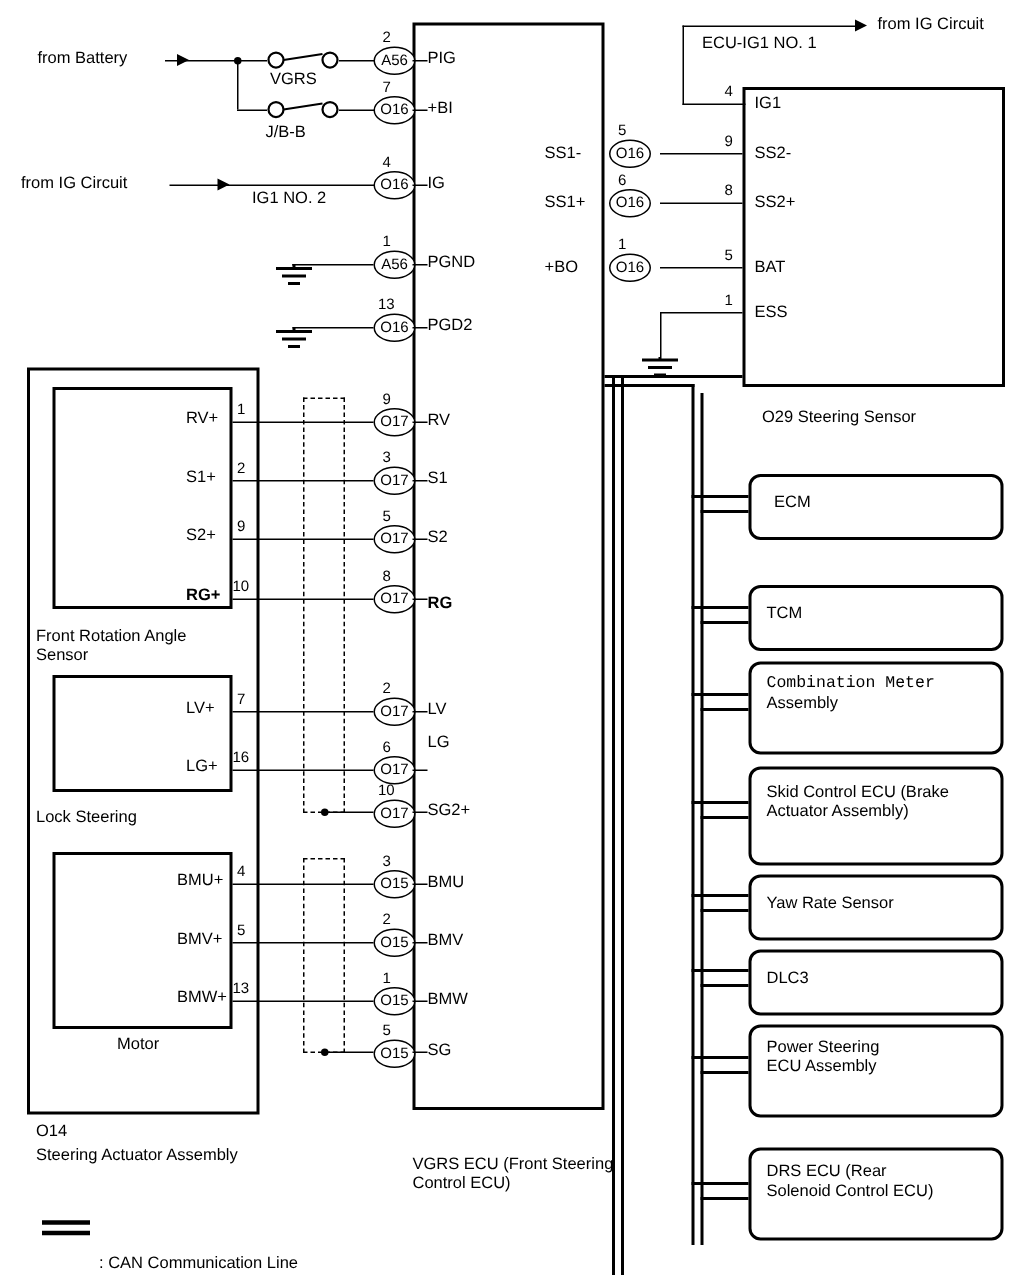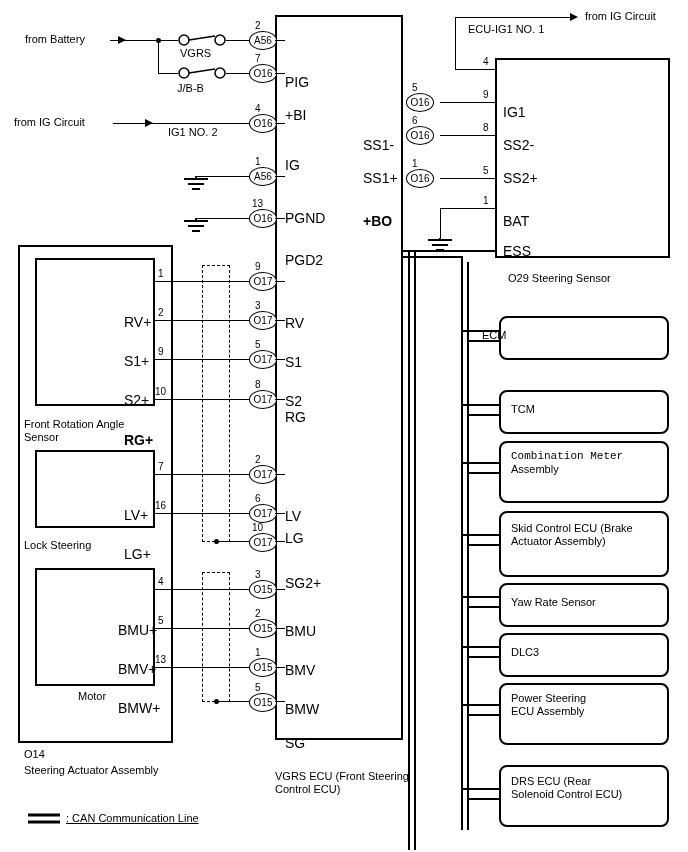--- a/index.html
+++ b/index.html
@@ -15,21 +15,21 @@
   .hline{position:absolute;background:#000;height:1px;}
   .vline{position:absolute;background:#000;width:1px;}
   .hline2{position:absolute;background:#000;height:2px;}
   .vline2{position:absolute;background:#000;width:2px;}
   .dashbox{position:absolute;border:1px dashed #000;box-sizing:border-box;}
   .conn{
     position:absolute;width:26px;height:17px;border:1px solid #000;border-radius:50%;
     background:#fff;text-align:center;line-height:17px;font-size:10px;
   }
   .pinnum{position:absolute;font-size:10px;}
-  .lbl{position:absolute;font-size:14px;margin-top:41px;}
+  .lbl{position:absolute;font-size:11px;}
   .dot{position:absolute;width:5px;height:5px;background:#000;border-radius:50%;}
   .arrow{position:absolute;width:0;height:0;border-left:8px solid #000;border-top:4px solid transparent;border-bottom:4px solid transparent;}
 </style>
 </head>
 <body>
 
 <div class="box" style="left:275px;top:15px;width:128px;height:725px;"></div>
 <div class="txt" style="left:275px;top:770px;">VGRS ECU (Front Steering</div>
 <div class="txt" style="left:275px;top:783px;">Control ECU)</div>
 
@@ -180,21 +180,21 @@
 <div class="lbl" style="left:285px;top:313px;">S1</div>
 
 <div class="pinnum" style="left:255px;top:339px;">5</div>
 <div class="conn" style="left:249px;top:350px;">O17</div>
 <div class="hline" style="left:275px;top:359px;width:10px;"></div>
 <div class="lbl" style="left:285px;top:352px;">S2</div>
 
 <div class="pinnum" style="left:255px;top:379px;">8</div>
 <div class="conn" style="left:249px;top:390px;">O17</div>
 <div class="hline" style="left:275px;top:399px;width:10px;"></div>
-<div class="lbl" style="left:285px;top:368px;">RG</div>
+<div class="lbl" style="left:285px;top:396px;font-weight:bold;">RG</div>
 
 <div class="pinnum" style="left:255px;top:454px;">2</div>
 <div class="conn" style="left:249px;top:465px;">O17</div>
 <div class="hline" style="left:275px;top:474px;width:10px;"></div>
 <div class="lbl" style="left:285px;top:467px;">LV</div>
 
 <div class="pinnum" style="left:255px;top:493px;">6</div>
 <div class="conn" style="left:249px;top:504px;">O17</div>
 <div class="hline" style="left:275px;top:513px;width:10px;"></div>
 <div class="lbl" style="left:285px;top:489px;">LG</div>
@@ -263,33 +263,33 @@
 </div>
 
 <div class="lbl" style="left:363px;top:96px;">SS1-</div>
 <div class="pinnum" style="left:412px;top:82px;">5</div>
 <div class="conn" style="left:406px;top:93px;">O16</div>
 
 <div class="lbl" style="left:363px;top:129px;">SS1+</div>
 <div class="pinnum" style="left:412px;top:115px;">6</div>
 <div class="conn" style="left:406px;top:126px;">O16</div>
 
-<div class="lbl" style="left:363px;top:172px;font-weight:bold;">+BO</div>
+<div class="lbl" style="left:363px;top:172px;">+BO</div>
 <div class="pinnum" style="left:412px;top:158px;">1</div>
 <div class="conn" style="left:406px;top:169px;">O16</div>
 
 <div class="vline2" style="left:408px;top:250px;height:600px;"></div>
 <div class="vline2" style="left:414px;top:250px;height:600px;"></div>
 <div class="hline2" style="left:403px;top:250px;width:92px;"></div>
 <div class="hline2" style="left:403px;top:256px;width:60px;"></div>
 <div class="vline2" style="left:461px;top:256px;height:574px;"></div>
 <div class="vline2" style="left:467px;top:262px;height:568px;"></div>
 
 <div class="boxr" style="left:499px;top:316px;width:170px;height:44px;"></div>
-<div class="txt" style="left:482px;top:329px;">ECM</div>
+<div class="txt" style="left:516px;top:329px;">ECM</div>
 <div class="hline2" style="left:461px;top:330px;width:38px;"></div>
 <div class="hline2" style="left:467px;top:340px;width:32px;"></div>
 
 <div class="boxr" style="left:499px;top:390px;width:170px;height:44px;"></div>
 <div class="txt" style="left:511px;top:403px;">TCM</div>
 <div class="hline2" style="left:461px;top:404px;width:38px;"></div>
 <div class="hline2" style="left:467px;top:414px;width:32px;"></div>
 
 <div class="boxr" style="left:499px;top:441px;width:170px;height:62px;"></div>
 <div class="txt" style="left:511px;top:450px;font-family:Liberation Mono, monospace;">Combination Meter</div>
@@ -324,13 +324,13 @@
 <div class="txt" style="left:511px;top:788px;">Solenoid Control ECU)</div>
 <div class="hline2" style="left:461px;top:788px;width:38px;"></div>
 <div class="hline2" style="left:467px;top:798px;width:32px;"></div>
 
 <div class="abs" style="left:28px;top:812px;width:32px;height:14px;">
   <svg width="32" height="14">
       <line x1="0" y1="3" x2="32" y2="3" stroke="#000" stroke-width="3"></line>
       <line x1="0" y1="10" x2="32" y2="10" stroke="#000" stroke-width="3"></line>
     </svg>
 </div>
-<div class="txt" style="left:66px;top:812px;text-decoration:underline;">: CAN Communication Line</div>
+<div class="txt" style="left:66px;top:836px;">: CAN Communication Line</div>
 
 </body></html>

